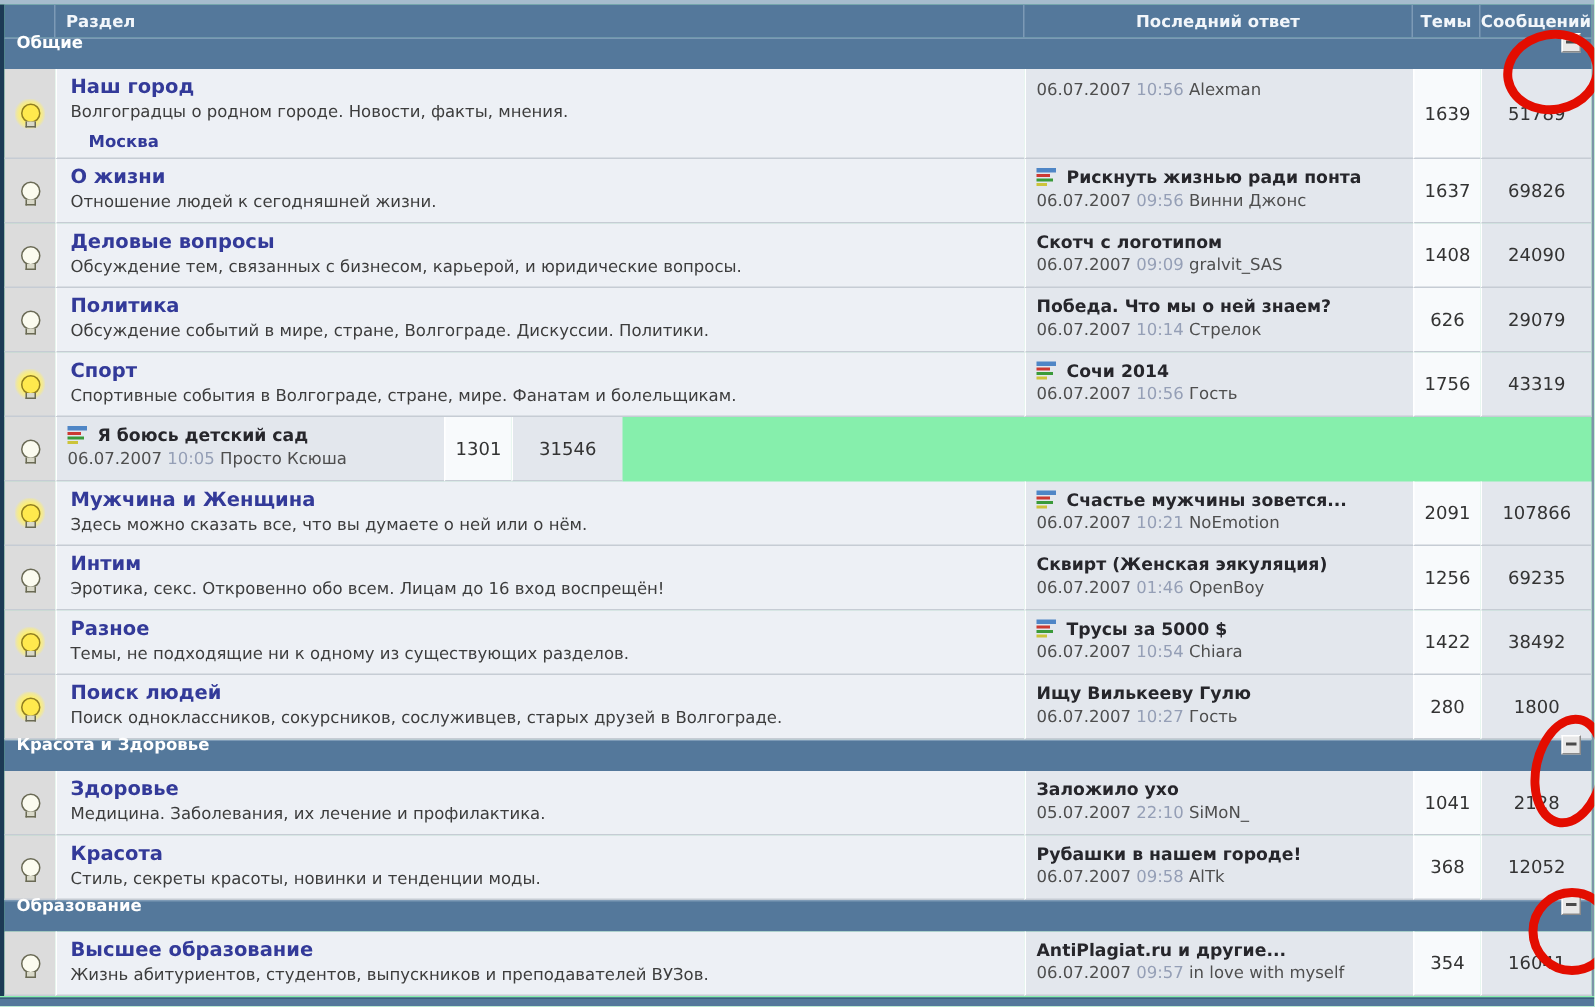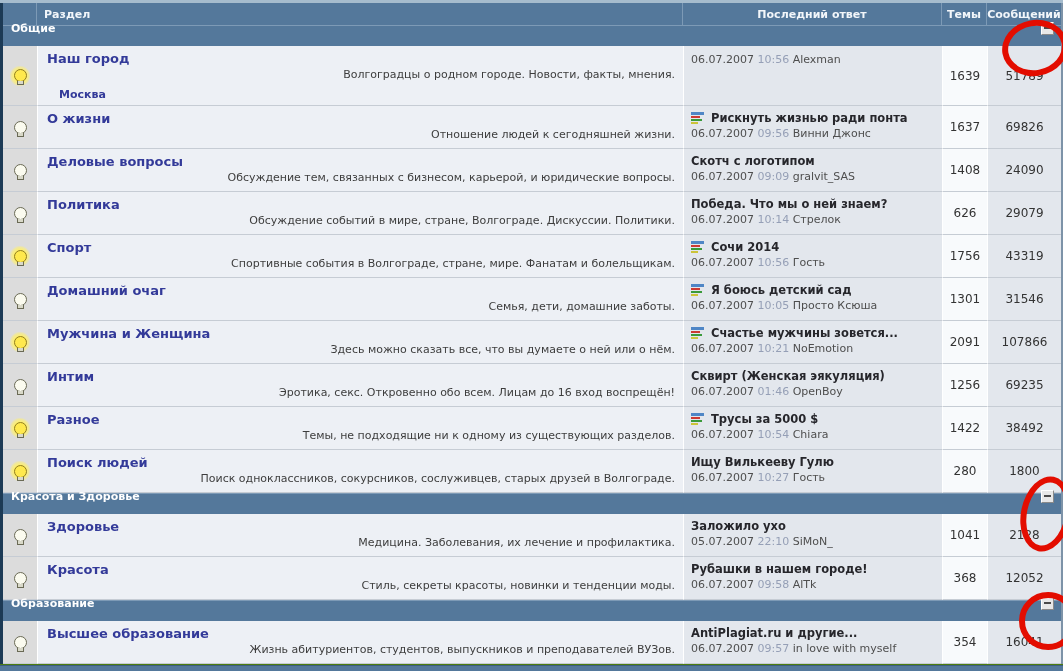--- a/index.html
+++ b/index.html
@@ -1,19 +1,19 @@
 <!DOCTYPE html>
 <html><head>
 <meta charset="utf-8">
 <style>
   html,body{margin:0;padding:0;background:#ffffff;}
   .page{
     position:relative;width:1063px;height:671px;overflow:hidden;
     font-family:"DejaVu Sans","Liberation Sans",sans-serif;font-size:11px;
-    background:#4d7c0f;
+    background:#86efac;
   }
   .top-strip{height:3px;background:#a6bccd;}
   .forum-table{border-left:3px solid #1c3a55;border-right:2px solid #7d93a8;}
   
   .header-row{display:flex;background:#54789b;height:22px;align-items:center;color:#f2f6fa;font-weight:bold;}
   .hc{height:100%;display:flex;align-items:center;border-right:1px solid #7d9ab6;box-sizing:border-box;}
   .h-icon{width:34px;}
   .h-name{flex:1;padding-left:7px;}
   .h-last{width:259px;justify-content:center;}
   .h-topics{width:45px;justify-content:center;}
@@ -28,21 +28,21 @@
   .collapse-btn .minus{width:7px;height:2px;background:#4a4a4a;}
   
   .forum-row{display:flex;align-items:stretch;}
   .cell{box-sizing:border-box;border-bottom:1px solid #c6ccd4;}
   .c-icon{width:34px;background:#dcdcdc;display:flex;align-items:center;justify-content:center;min-height:43px;}
   .c-name{flex:1;background:#edf0f5;border-left:1px solid #ffffff;padding:5px 8px 4px 9px;}
   .c-last{width:259px;background:#e3e7ed;border-left:1px solid #ffffff;padding:5px 6px 4px 7px;}
   .c-topics{width:45px;background:#f8fafc;border-left:1px solid #ffffff;display:flex;align-items:center;justify-content:center;font-size:12px;color:#333;}
   .c-posts{width:74px;background:#e3e7ed;border-left:1px solid #ffffff;display:flex;align-items:center;justify-content:center;font-size:12px;color:#333;}
   .forum-link{display:inline-block;color:#333a99;font-weight:bold;font-size:13px;text-decoration:none;cursor:pointer;}
-  .forum-desc{color:#3d3d3d;margin-top:2px;text-align:right;}
+  .forum-desc{color:#3d3d3d;margin-top:2px;}
   .subforum-link{display:inline-block;margin-top:7px;color:#333a99;font-weight:bold;font-size:11px;text-decoration:none;cursor:pointer;margin-left:12px;}
   .lp-line1{display:flex;align-items:center;}
   .lp-title{color:#26262b;font-weight:bold;font-size:11.5px;text-decoration:none;cursor:pointer;}
   .lp-line2{margin-top:2px;}
   .lp-date{color:#4e4e4e;}
   .lp-time{color:#959fb6;}
   .lp-author{color:#4e4e4e;}
   
   .lpicon{display:inline-block;width:15px;height:13px;margin-right:5px;flex:0 0 auto;cursor:pointer;
     background:
@@ -162,21 +162,20 @@
           </div>
           <div class="cell c-topics">1756</div>
           <div class="cell c-posts">43319</div>
         </div>
         <div class="forum-row">
           <div class="cell c-icon">
             <span class="bulb-wrap">
               <span class="bulb"></span>
             </span>
           </div>
-          <div class="cell c-name"><a class="forum-link">Домашний очаг</a><div class="forum-desc">Семья, дети, домашние заботы.</div></div>
           <div class="cell c-last">
             <div class="lp-line1">
               <span class="lpicon"></span>
               <a class="lp-title">Я боюсь детский сад</a>
             </div>
             <div class="lp-line2"><span class="lp-date">06.07.2007 </span><span class="lp-time">10:05 </span><a class="lp-author">Просто Ксюша</a></div>
           </div>
           <div class="cell c-topics">1301</div>
           <div class="cell c-posts">31546</div>
         </div>

